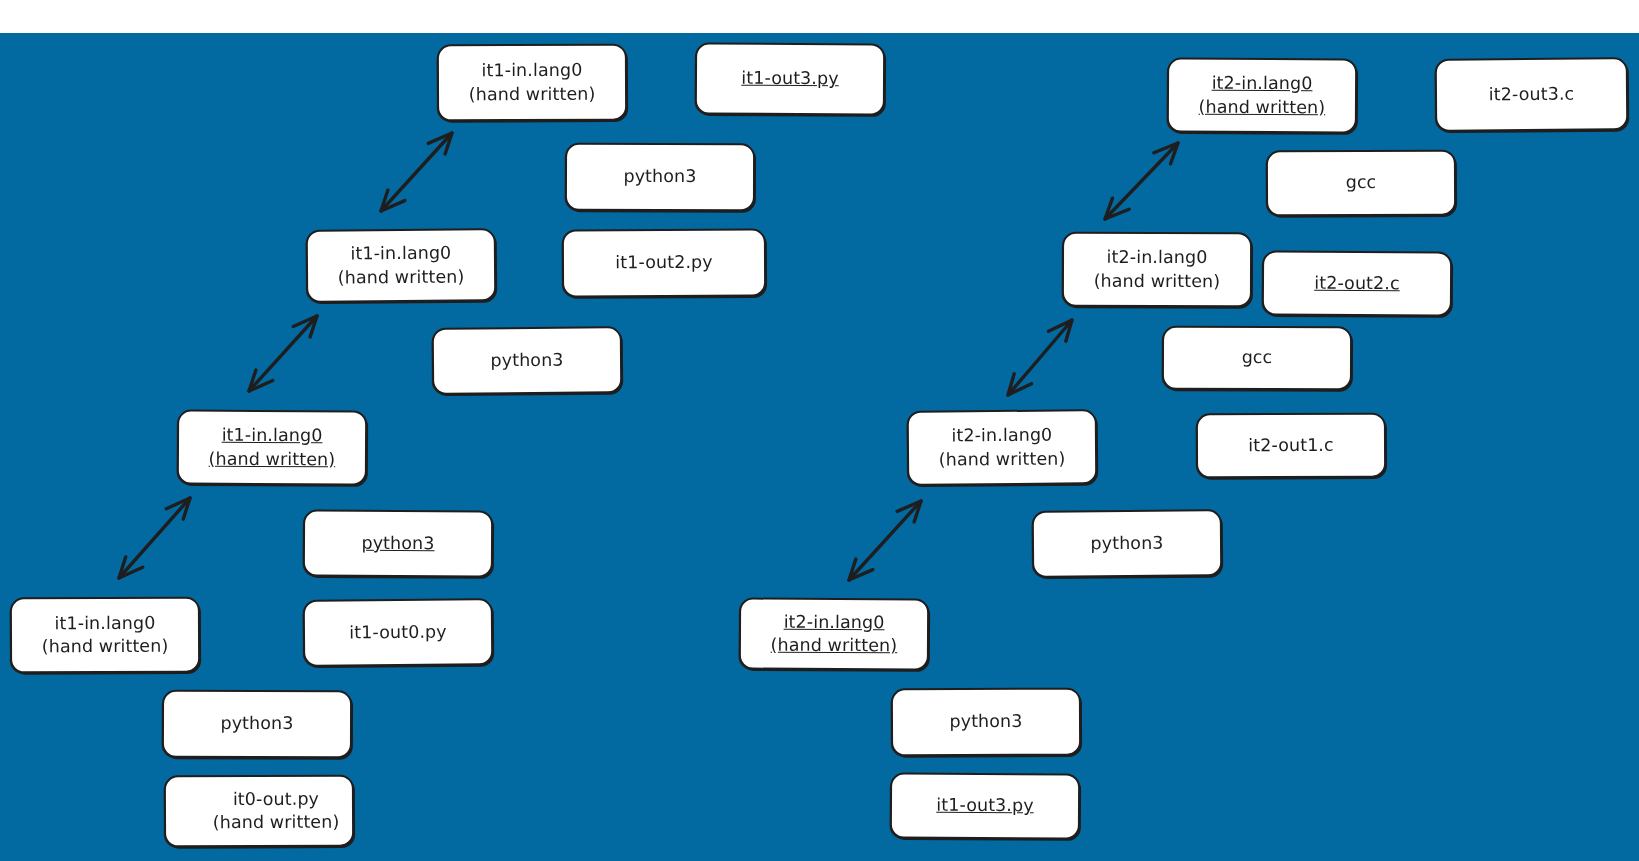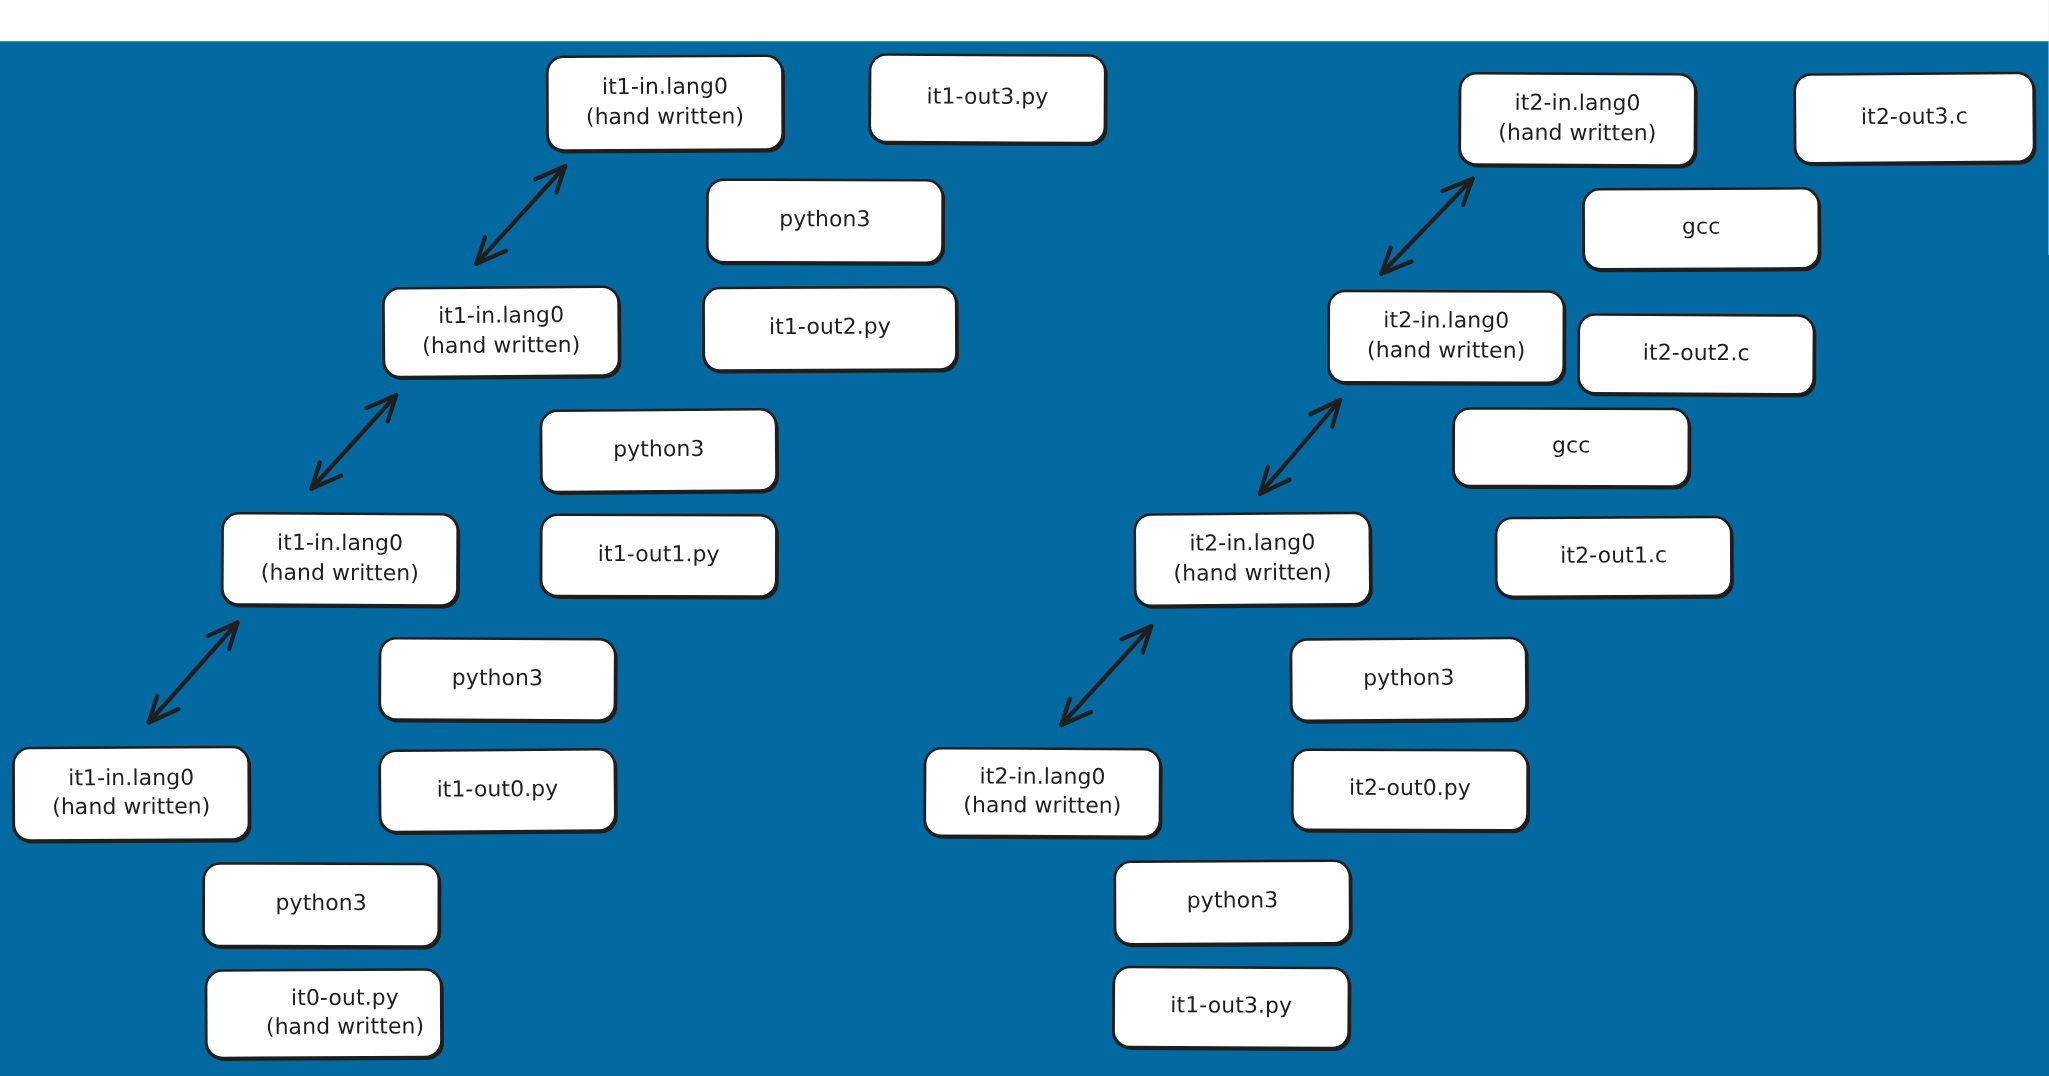--- a/index.html
+++ b/index.html
@@ -35,21 +35,21 @@
     
     box-shadow:
       1.6px 2.0px 0 -0.6px #1e1e1e,
       -1.2px 1.3px 0 -0.9px #2a2a2a;
   }
   .node .lbl {
     display: block;
     white-space: pre-line;
   }
   .node.skew-a { transform: rotate(-0.25deg); }
-  .node.skew-b { transform: rotate(0.3deg); }
+  .node.skew-b { transform: rotate(0.3deg); text-decoration: underline; }
   .node.skew-c { transform: rotate(-0.45deg); }
   .node.skew-d { transform: rotate(0.18deg); }
 
   .arrow {
     position: absolute;
     pointer-events: none;
   }
   .arrow svg { display: block; overflow: visible; }
 </style>
 </head>
@@ -128,23 +128,20 @@
     <div class="node skew-a" style="left: 562px; top: 196px; width: 204px; height: 68px;">
       <span class="lbl">it1-out2.py</span>
     </div>
     <div class="node skew-b" style="left: 177px; top: 377px; width: 190px; height: 75px;">
       <span class="lbl">it1-in.lang0
 (hand written)</span>
     </div>
     <div class="node skew-c" style="left: 432px; top: 294px; width: 190px; height: 67px;">
       <span class="lbl">python3</span>
     </div>
-    <div class="node skew-d" style="left: 432px; top: 378px; width: 190px; height: 67px;">
-      <span class="lbl">it1-out1.py</span>
-    </div>
     <div class="node skew-a" style="left: 10px; top: 564px; width: 190px; height: 76px;">
       <span class="lbl">it1-in.lang0
 (hand written)</span>
     </div>
     <div class="node skew-b" style="left: 303px; top: 477px; width: 190px; height: 67px;">
       <span class="lbl">python3</span>
     </div>
     <div class="node skew-c" style="left: 303px; top: 566px; width: 190px; height: 67px;">
       <span class="lbl">it1-out0.py</span>
     </div>
@@ -182,22 +179,19 @@
     <div class="node skew-a" style="left: 1196px; top: 380px; width: 190px; height: 65px;">
       <span class="lbl">it2-out1.c</span>
     </div>
     <div class="node skew-b" style="left: 739px; top: 565px; width: 190px; height: 72px;">
       <span class="lbl">it2-in.lang0
 (hand written)</span>
     </div>
     <div class="node skew-c" style="left: 1032px; top: 477px; width: 190px; height: 67px;">
       <span class="lbl">python3</span>
     </div>
-    <div class="node skew-d" style="left: 1033px; top: 566px; width: 190px; height: 66px;">
-      <span class="lbl">it2-out0.py</span>
-    </div>
     <div class="node skew-a" style="left: 891px; top: 655px; width: 190px; height: 68px;">
       <span class="lbl">python3</span>
     </div>
     <div class="node skew-b" style="left: 890px; top: 740px; width: 190px; height: 66px;">
       <span class="lbl">it1-out3.py</span>
     </div>
   </div>
 
 </body></html>

